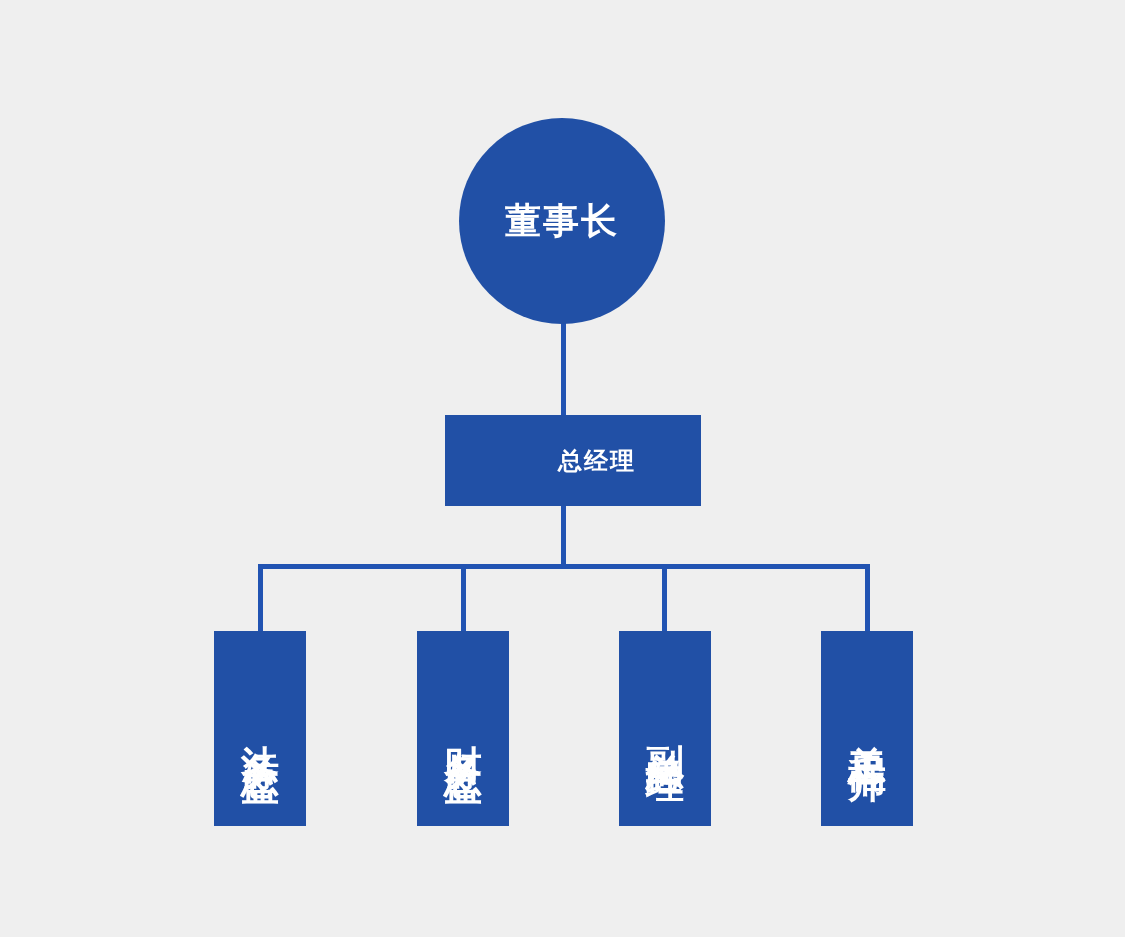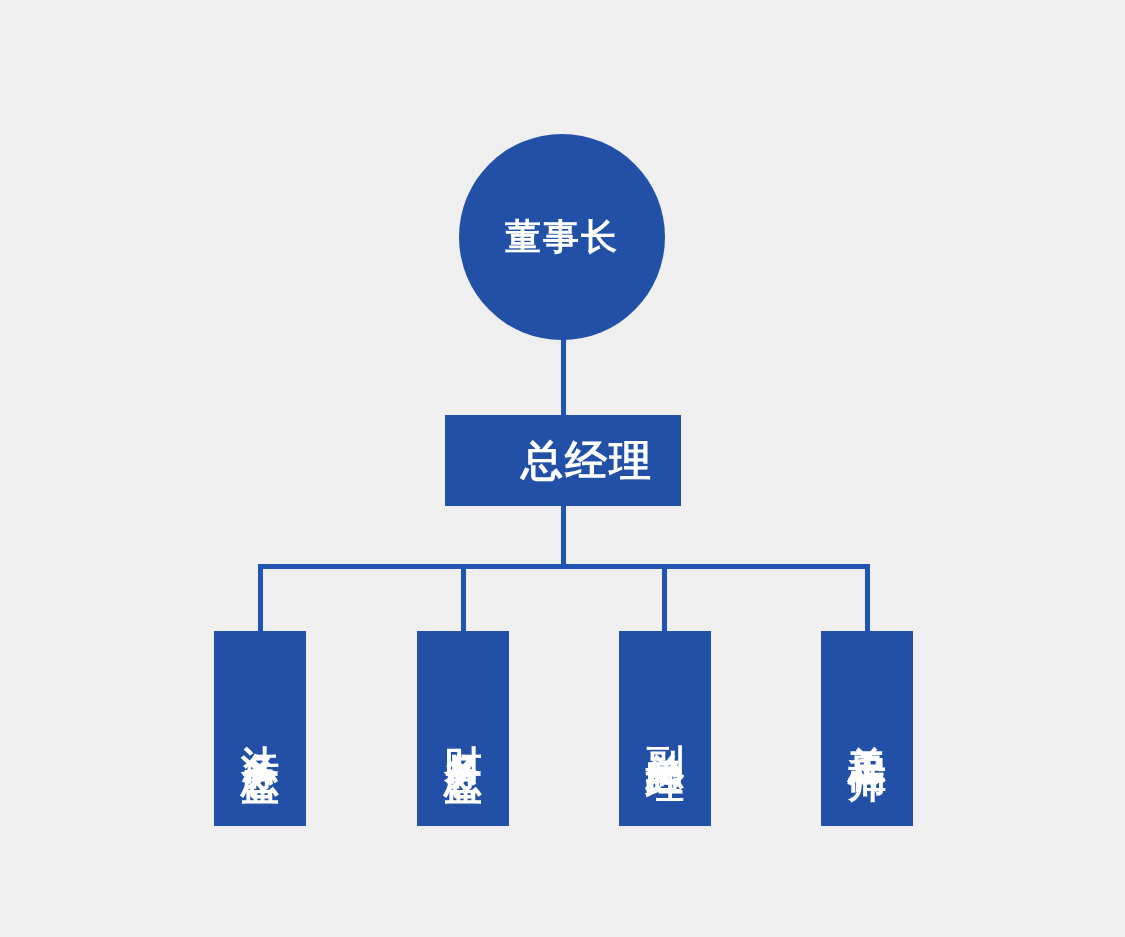--- a/index.html
+++ b/index.html
@@ -23,34 +23,34 @@
     background: #2150a6;
     color: #ffffff;
     display: flex;
     align-items: center;
     justify-content: center;
     font-weight: bold;
     box-sizing: border-box;
   }
   .node--circle {
     left: 459px;
-    top: 134px;
+    top: 118px;
     width: 206px;
     height: 206px;
     border-radius: 50%;
     font-size: 36px;
     letter-spacing: 2px;
     font-family: Liberation Serif, serif;
   }
   .node--manager {
     left: 445px;
     top: 415px;
-    width: 236px;
+    width: 256px;
     height: 91px;
-    font-size: 42px;
+    font-size: 24px;
     letter-spacing: 2px;
     padding-left: 48px;
   }
   .node--dept {
     top: 631px;
     width: 92px;
     height: 195px;
     font-size: 38px;
   }
   .node--dept .vtext {

